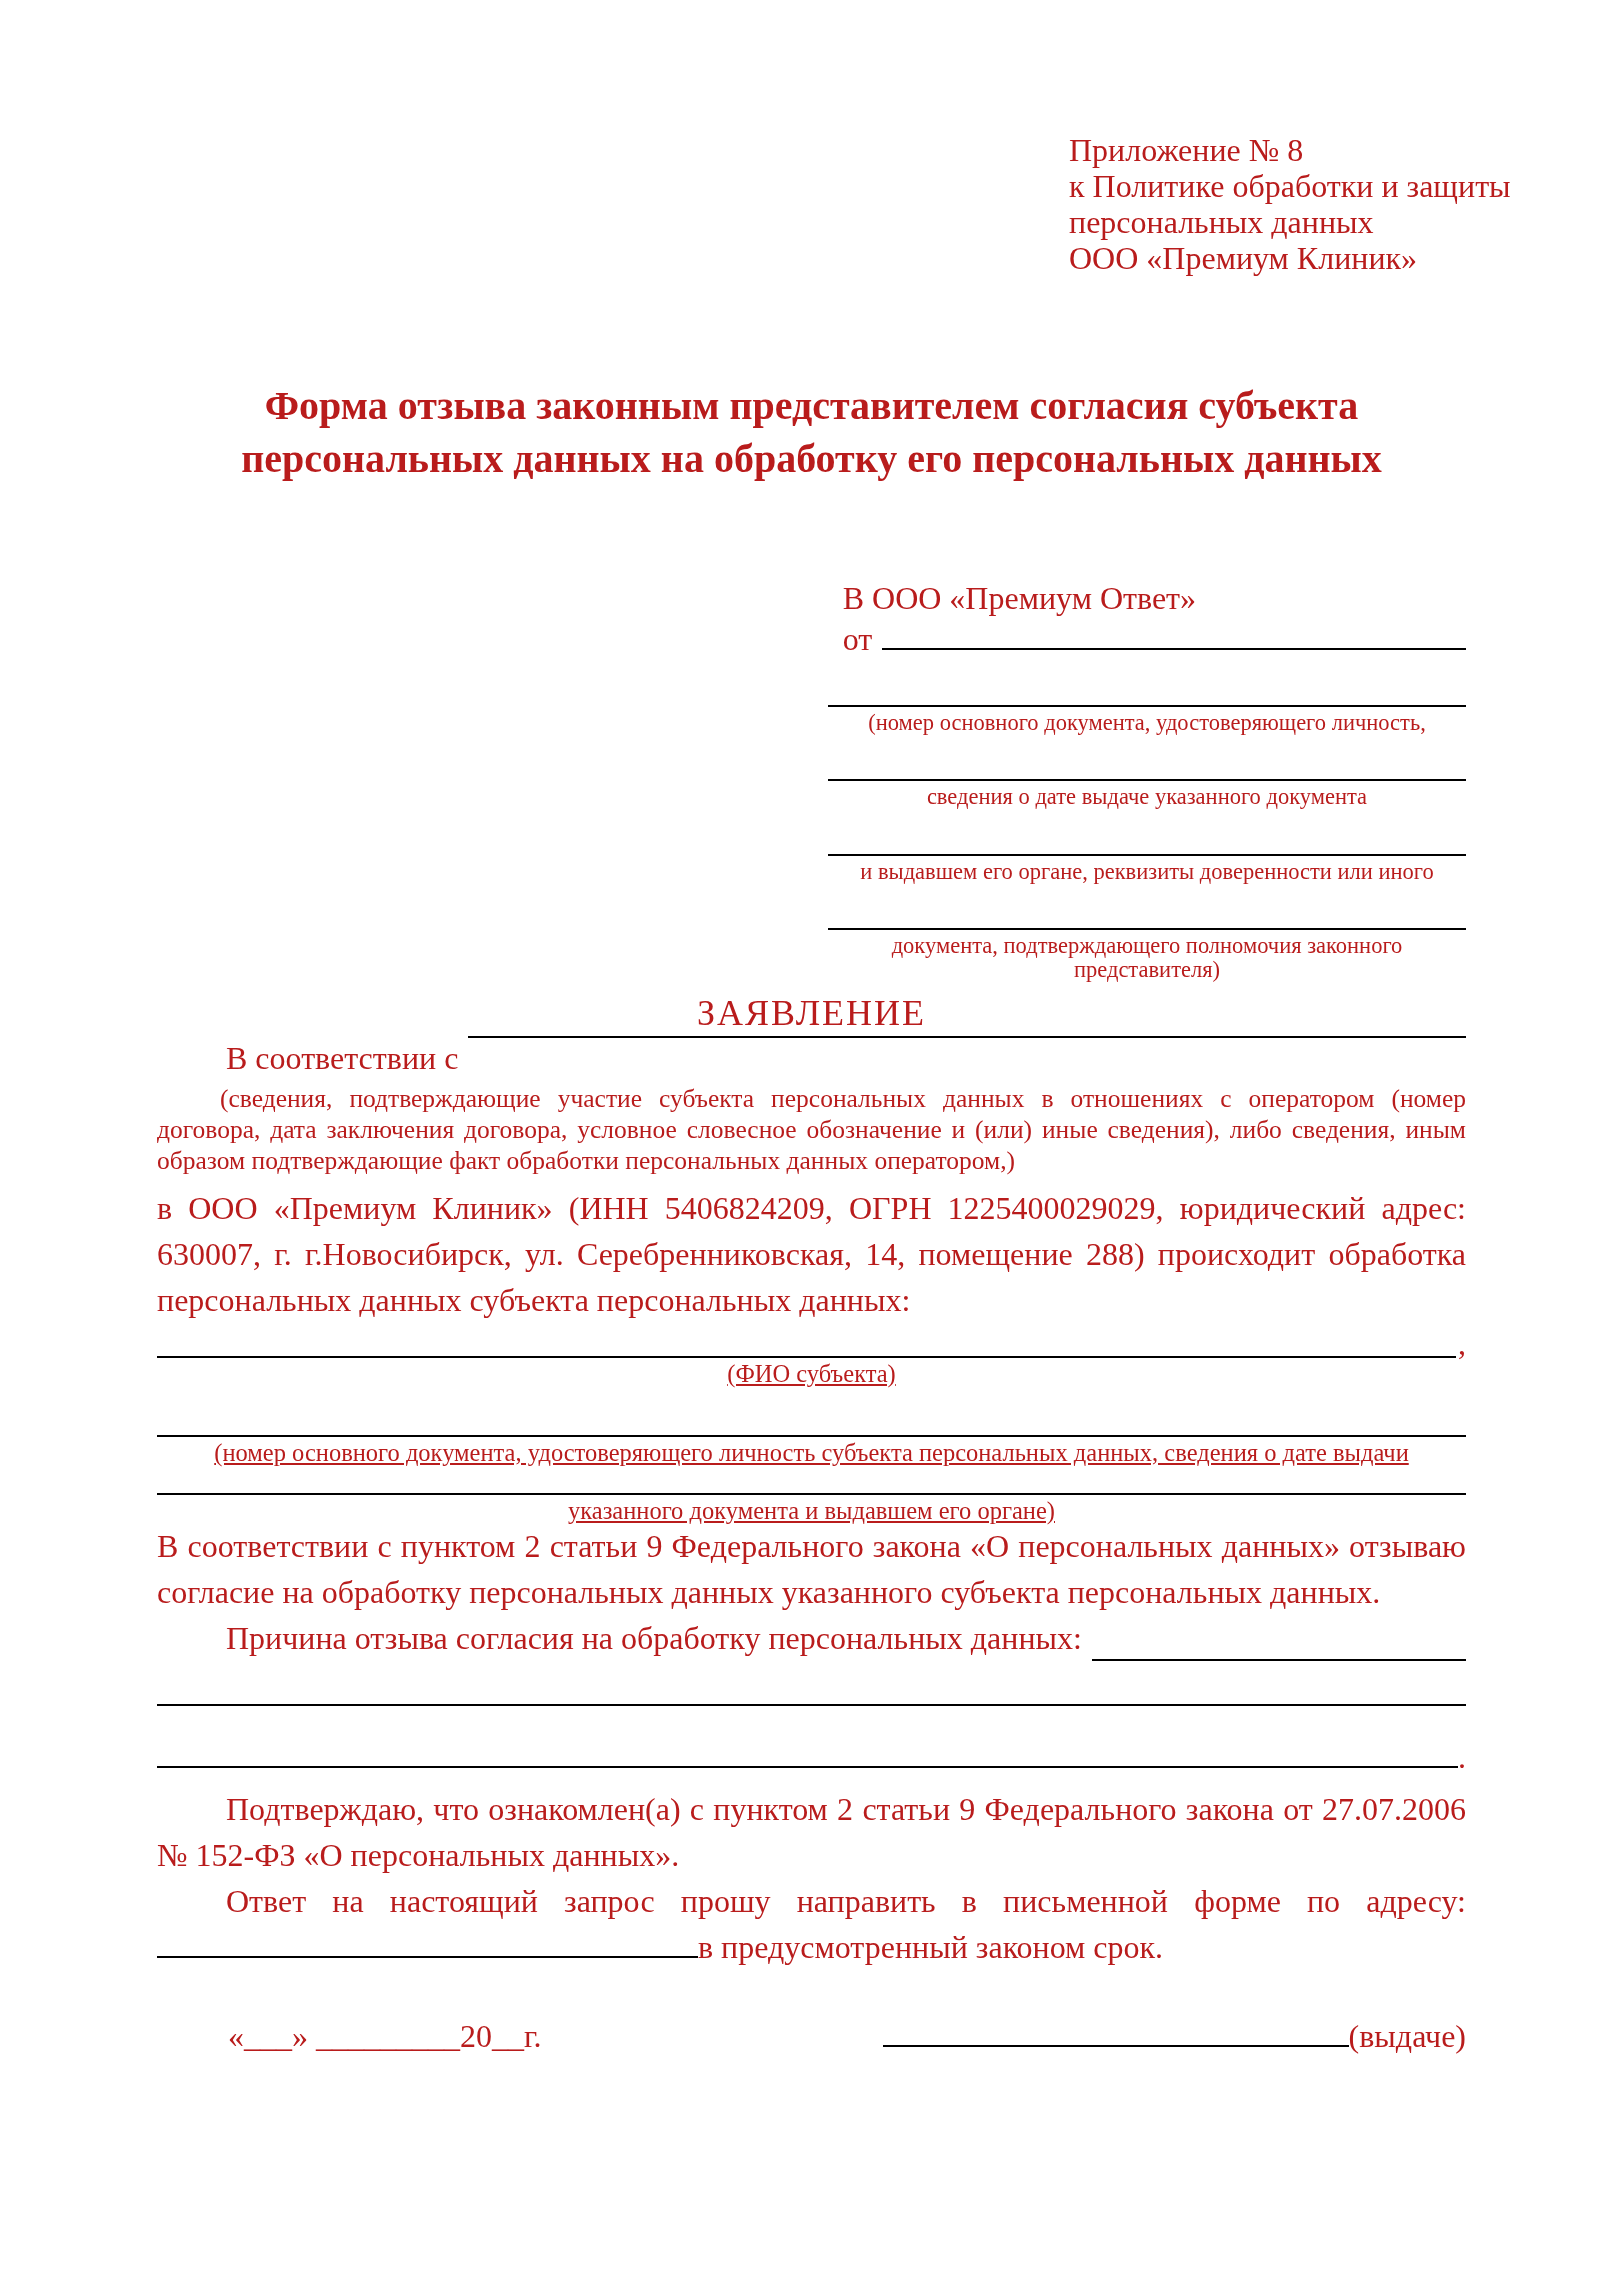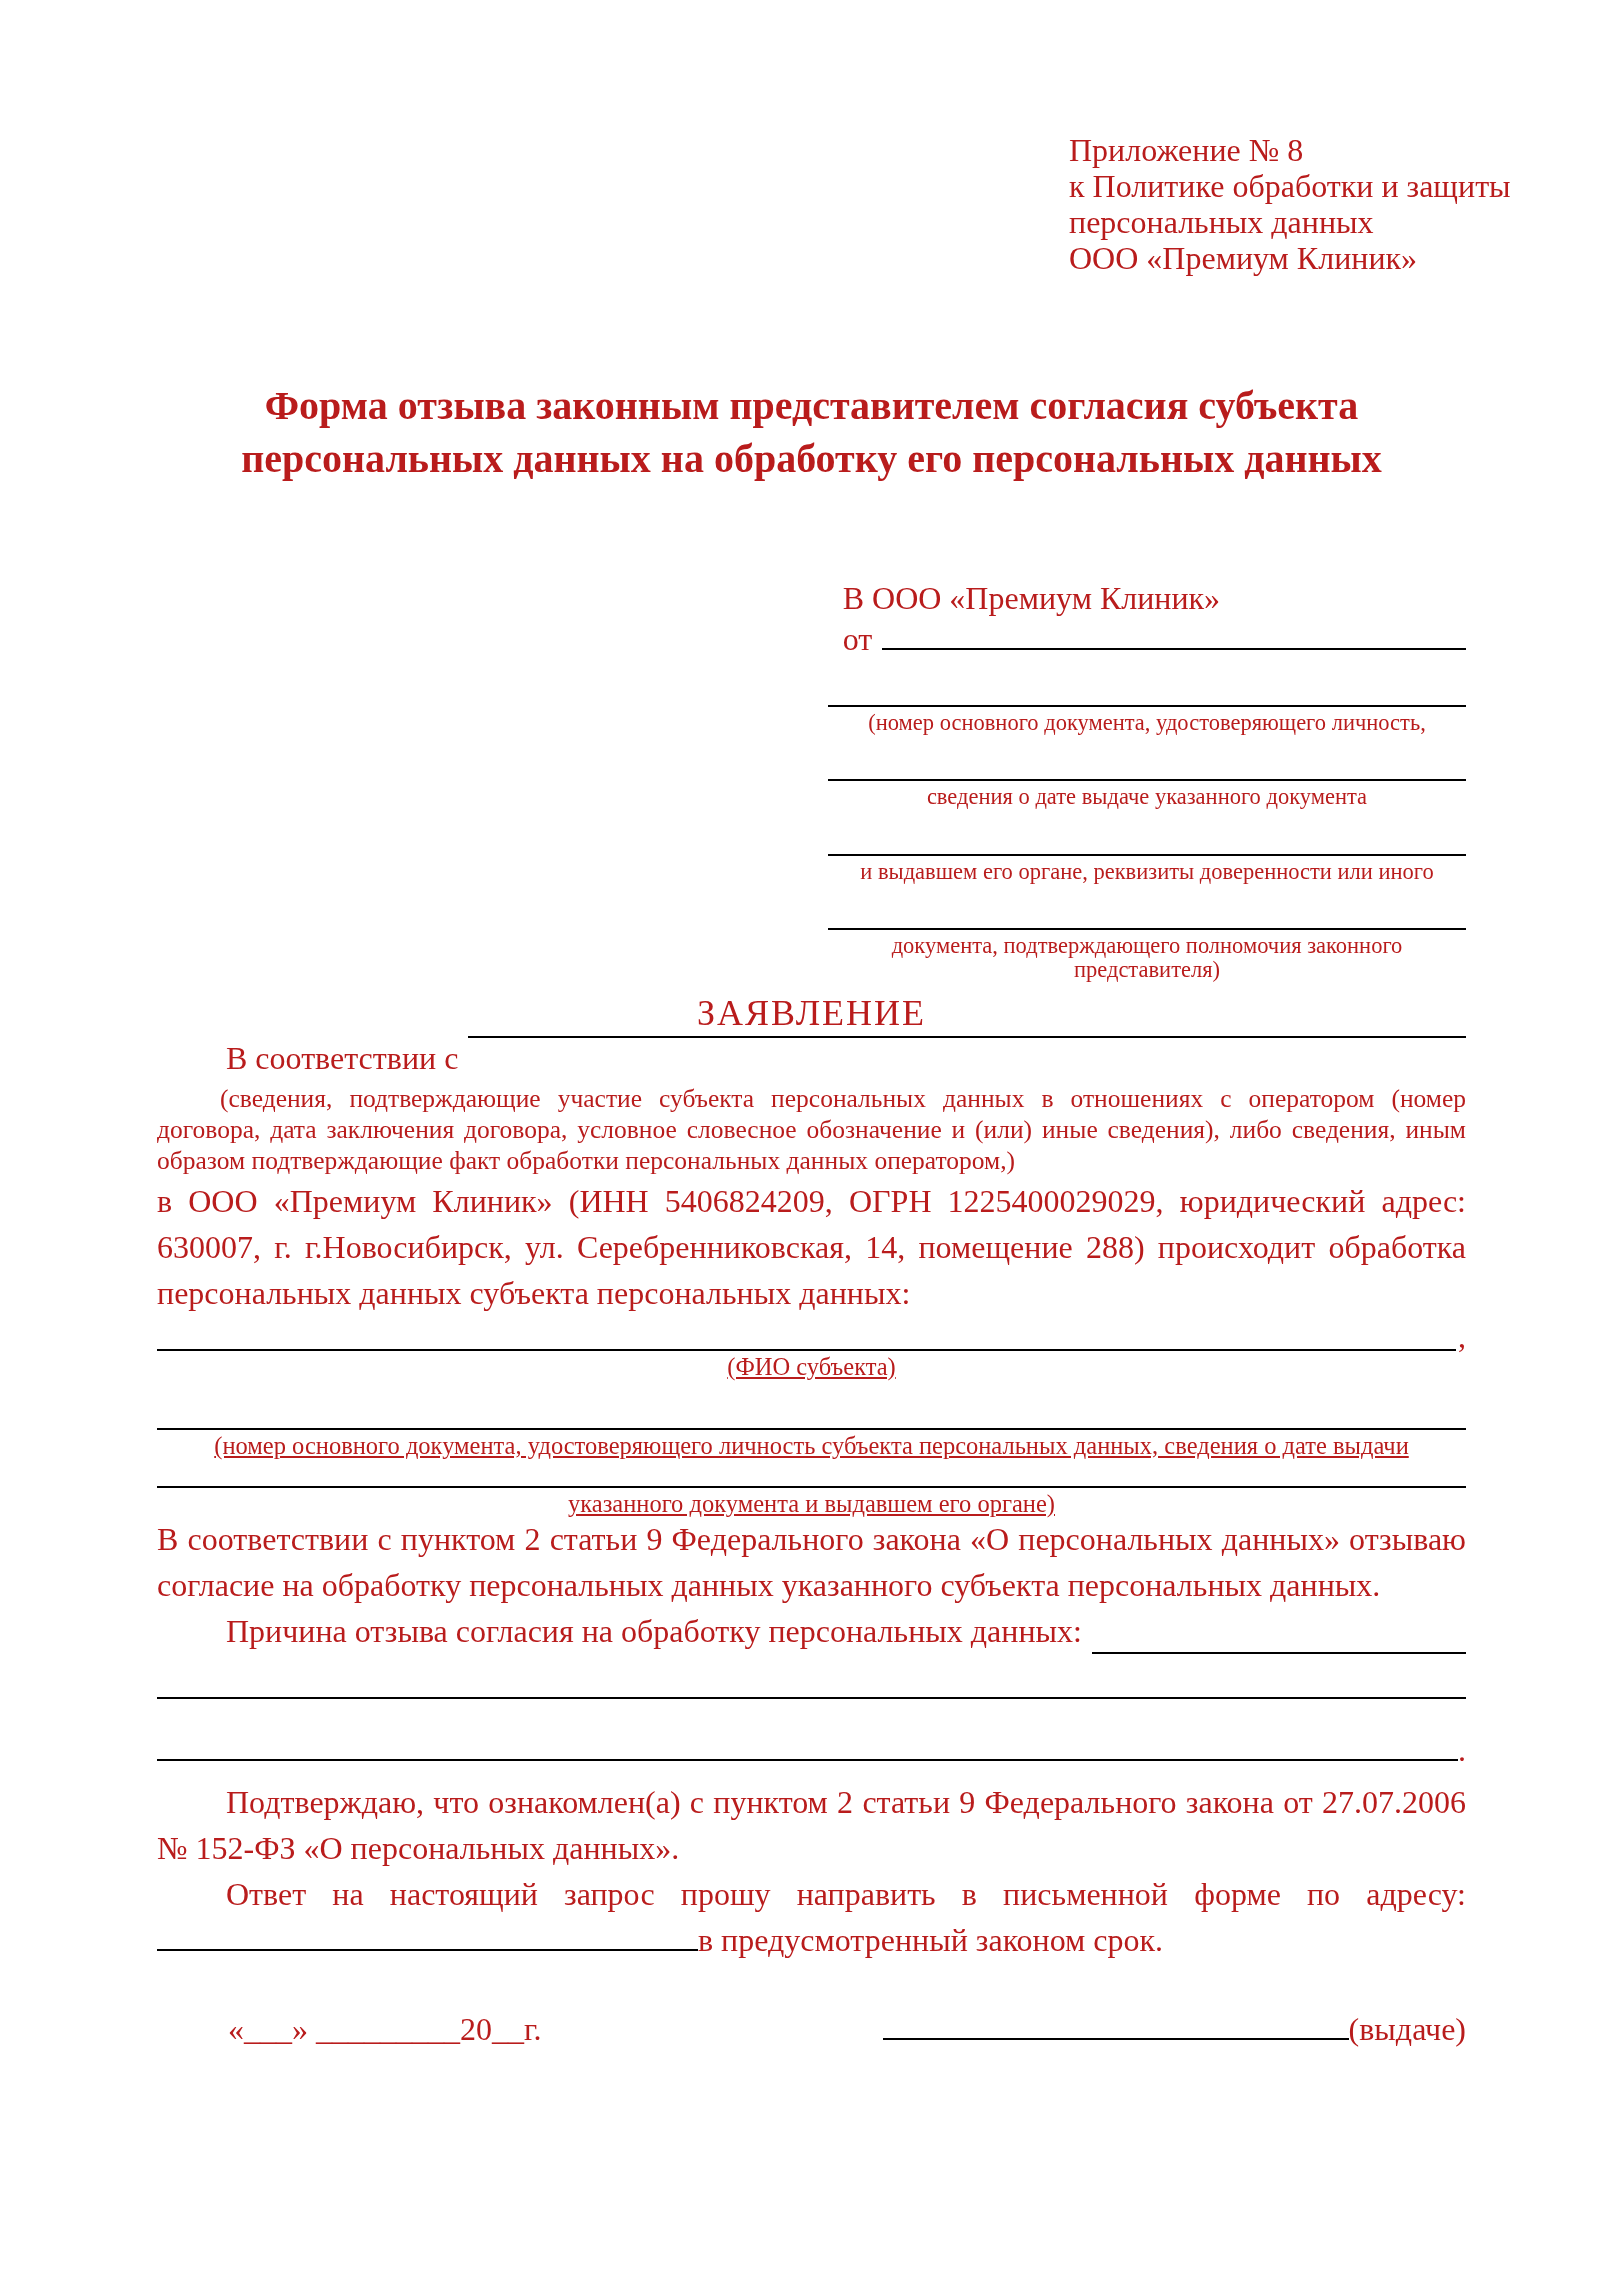--- a/index.html
+++ b/index.html
@@ -22,21 +22,21 @@
   .blank { flex:1; border-bottom:2.9px solid #000; height:0; margin-left:9.8px; }
   .addr-blank { height:45px; border-bottom:2.9px solid #000; }
   .addr-cap { text-align:center; font-size:22.5px; line-height:23.5px; padding-top:3.9px; }
   .addr-cap.fio { font-size:25.5px; }
   
   .stmt-heading { margin-top:11.8px; text-align:center; font-size:36px; line-height:41px; letter-spacing:2px; }
   .intro-row { display:flex; align-items:flex-start; line-height:45px; margin-top:2px; }
   .intro-row .lbl { padding-left:69px; white-space:pre; }
   .note { font-size:25.5px; line-height:31px; text-align:justify; text-indent:63px; margin-top:2px; }
   .para { text-align:justify; line-height:46px; margin:0; }
-  .op-para { margin-top:2px; }
+  .op-para { margin-top:9px; }
   .fill-row { display:flex; align-items:flex-end; }
   .fill-row .line { flex:1; border-bottom:2.9px solid #000; }
   .fill-row .suffix { line-height:29px; padding-left:2px; }
   .h36 { height:35px; } .h52 { height:51px; } .h30 { height:29px; }
   .cap { text-align:center; font-size:24.5px; line-height:25.5px; padding-top:2.9px;text-decoration:underline; }
   .reason-row { display:flex; align-items:flex-end; line-height:46px; }
   .reason-row .lbl { padding-left:69px; white-space:pre; }
   .hr { border-bottom:2.9px solid #000; height:0; margin-top:43px; }
   .hr-row { display:flex; align-items:baseline; margin-top:33px; }
   .hr-row .line { flex:1; border-bottom:2.9px solid #000; height:0; }
@@ -57,21 +57,21 @@
   <div class="header-block">
     <div>Приложение № 8</div>
     <div>к Политике обработки и защиты</div>
     <div>персональных данных</div>
     <div>ООО «Премиум Клиник»</div>
   </div>
 
   <div class="doc-title">Форма отзыва законным представителем согласия субъекта персональных данных на обработку его персональных данных</div>
 
   <div class="addr">
-    <div class="addr-to">В ООО «Премиум Клиник»</div>
+    <div class="addr-to">В ООО «Премиум Ответ»</div>
     <div class="from-row">
       <span class="lbl-pre">от</span>
       <span class="blank"></span>
     </div>
     <div class="addr-blank"></div>
     <div class="addr-cap">(номер основного документа, удостоверяющего личность,</div>
     <div class="addr-blank"></div>
     <div class="addr-cap">сведения о дате выдаче указанного документа</div>
     <div class="addr-blank"></div>
     <div class="addr-cap">и выдавшем его органе, реквизиты доверенности или иного</div>

